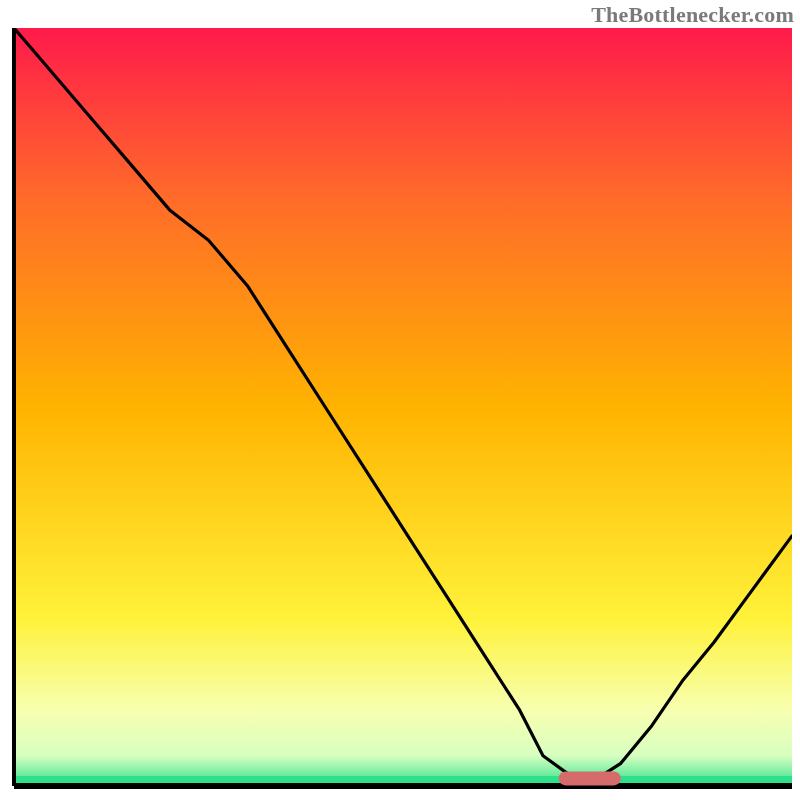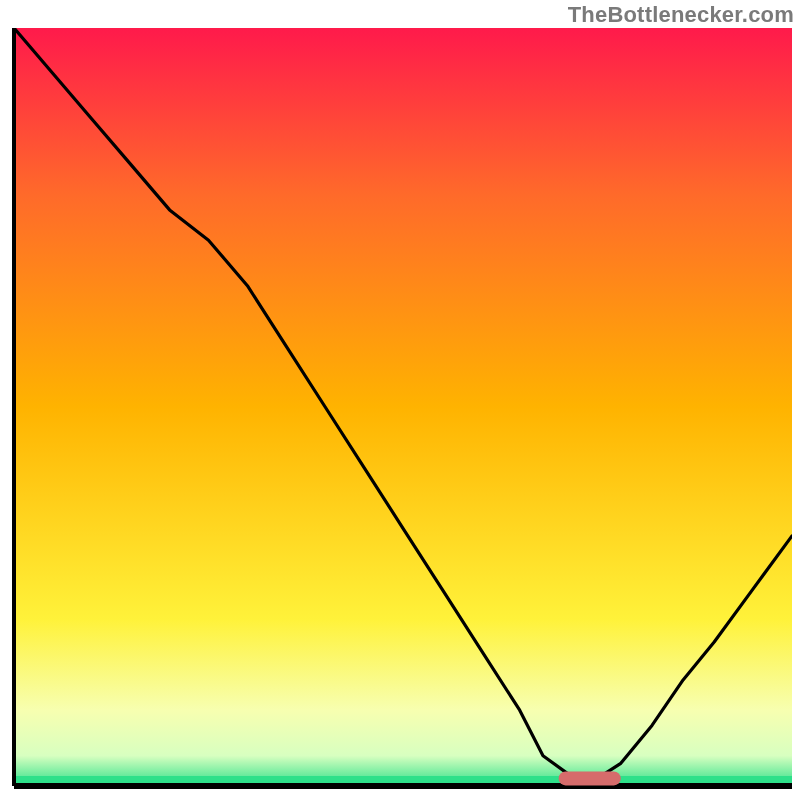--- a/index.html
+++ b/index.html
@@ -8,20 +8,21 @@
     width: 800px;
     height: 800px;
     overflow: hidden;
     background: #ffffff;
     font-family: Arial, Helvetica, sans-serif;
   }
   .stage {
     position: relative;
     width: 800px;
     height: 800px;
+    font-family: Liberation Serif, serif;
   }
   .watermark {
     position: absolute;
     top: 2px;
     right: 6px;
     font-size: 22px;
     font-weight: 600;
     color: #7a7a7a;
     letter-spacing: 0.2px;
   }

